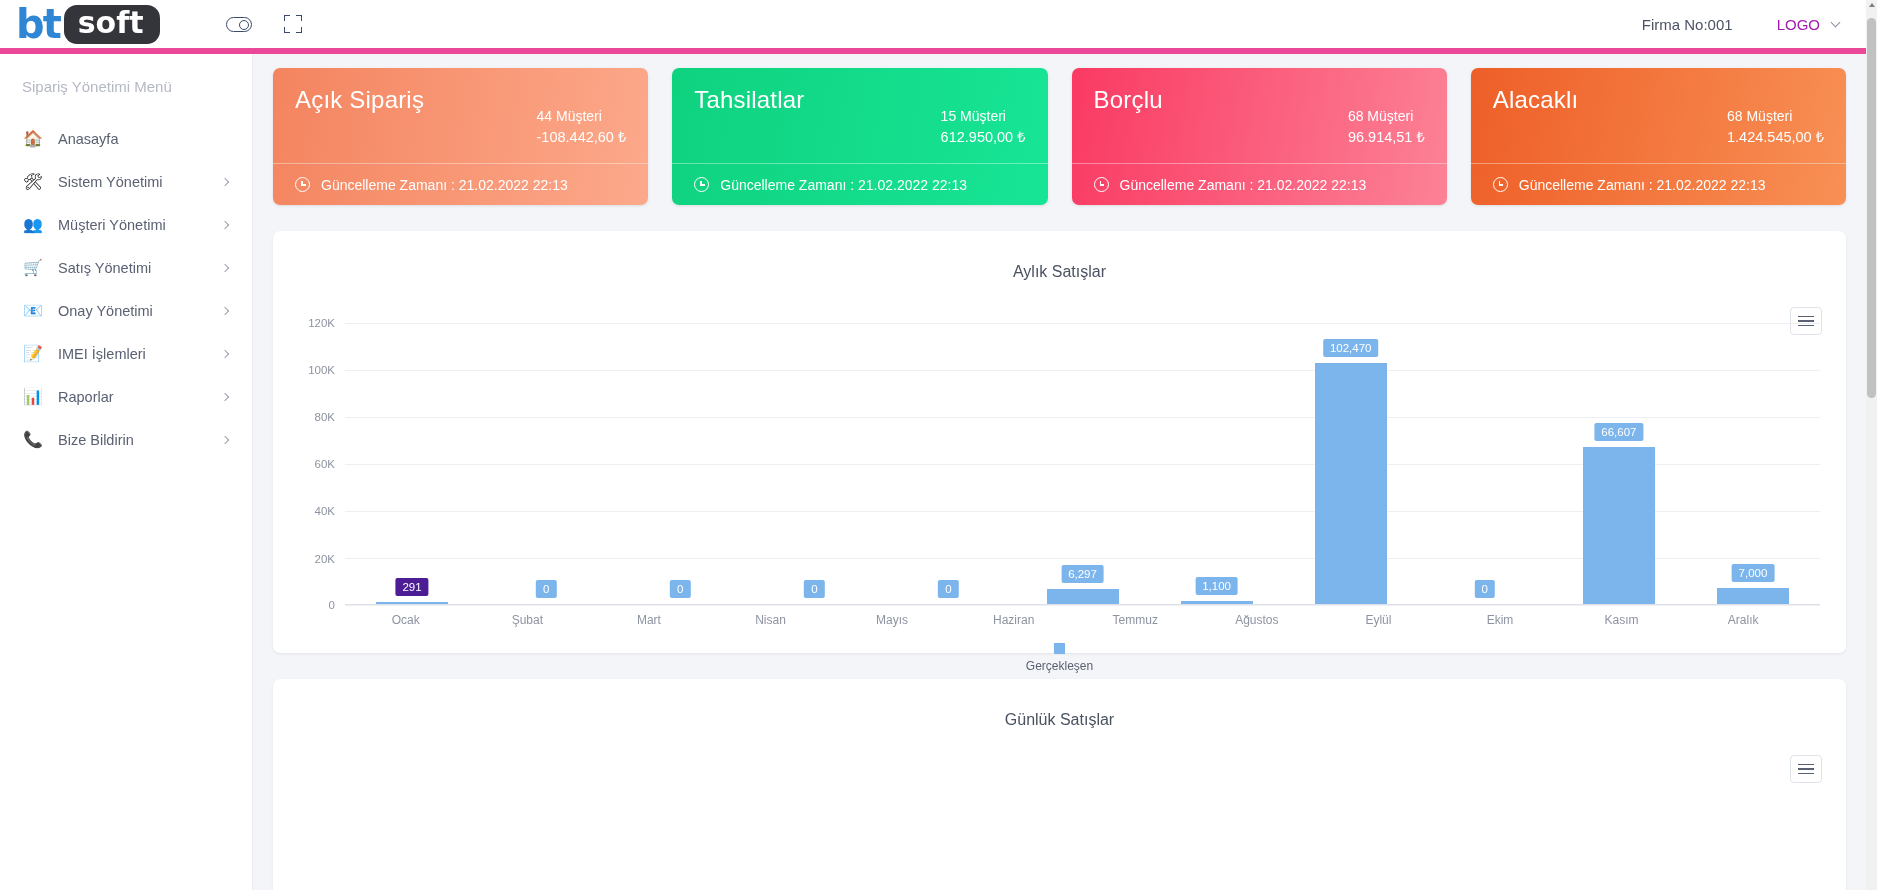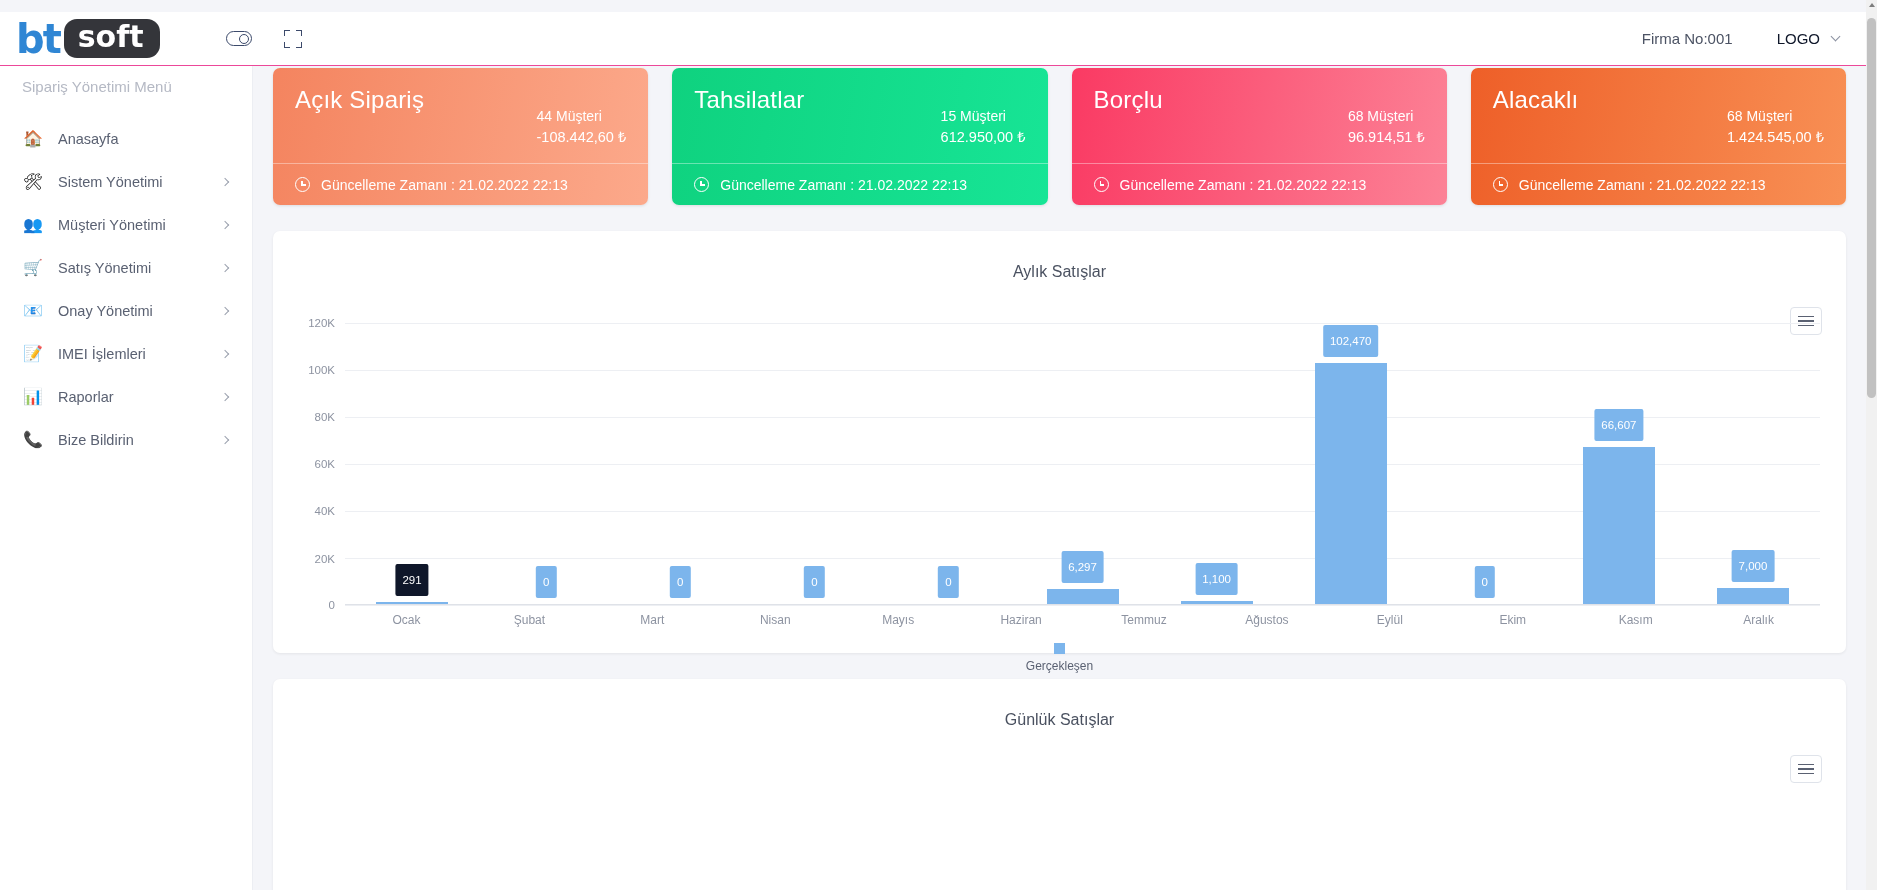--- a/index.html
+++ b/index.html
@@ -6,23 +6,23 @@
   html, body {
     width: 1877px; height: 890px;
     font-family: "Liberation Sans", sans-serif;
     background: #f4f5f9;
     overflow: hidden;
   }
   body { position: relative; }
 
   
   .topbar {
-    position: absolute; top: 12px; left: 0; width: 1877px; height: 54px;
+    position: absolute; top: 0; left: 0; width: 1877px; height: 54px;
     background: #ffffff; display: flex; align-items: center;
-    border-bottom: 1px solid #ec4899; z-index: 20;
+    border-bottom: 6px solid #ec4899; z-index: 20;
   }
   .logo-wrap { display: flex; align-items: center; margin-left: 16px; }
   .logo-bt {
     font-size: 40px; font-weight: bold; color: #2f86d4;
     letter-spacing: -2px; line-height: 40px;
     font-family: "DejaVu Sans", sans-serif;
   }
   .logo-soft {
     background: #34353a; color: #ffffff; font-weight: bold;
     font-size: 30px; padding: 2px 16px 5px 14px; border-radius: 13px;
@@ -45,21 +45,21 @@
   .expand-icon .c2 { top:0; right:0; border-left:none; border-bottom:none; }
   .expand-icon .c3 { bottom:0; left:0; border-right:none; border-top:none; }
   .expand-icon .c4 { bottom:0; right:0; border-left:none; border-top:none; }
 
   .topbar-right {
     margin-left: auto; display: flex; align-items: center;
     margin-right: 38px; gap: 44px;
   }
   .firma-no { font-size: 15px; color: #4c5364; }
   .logo-menu { display: flex; align-items: center; gap: 12px; cursor: pointer; }
-  .logo-menu-label { font-size: 15px; color: #0f172a; }
+  .logo-menu-label { font-size: 15px; color: #a21caf; }
   .chev-down {
     width: 7px; height: 7px; border-right: 1.4px solid #8a90a0;
     border-bottom: 1.4px solid #8a90a0; transform: rotate(45deg); margin-top: -4px;
   }
 
   
   .sidebar {
     position: absolute; top: 54px; left: 0; width: 253px; height: 836px;
     background: #ffffff; border-right: 1px solid #eceef3; padding-top: 24px;
   }
@@ -139,23 +139,23 @@
     border-left: 0;
   }
   .gridline { position: absolute; left: 0; right: 0; height: 1px; background: #edeff3; }
   .baseline { position: absolute; left: 0; right: 0; bottom: 0; height: 1px; background: #dfe2e8; }
   .bars { position: absolute; left: 0; right: 0; bottom: 1px; top: 0; display: flex; }
   .bar-col { flex: 1 1 0; position: relative; display: flex; justify-content: center; align-items: flex-end; }
   .bar { width: 72px; background: #7cb5ec; position: relative; }
   .bar-label {
     position: absolute; bottom: 100%; left: 50%; transform: translateX(-50%);
     margin-bottom: 6px; background: #7cb5ec; color: #ffffff; font-size: 11.5px;
-    padding: 10px 7px; border-radius: 2px; white-space: nowrap;
-  }
-  .xaxis { position: absolute; left: 46px; right: 0; top: 290px; display: flex; }
+    padding: 3px 7px; border-radius: 2px; white-space: nowrap;
+  }
+  .xaxis { position: absolute; left: 46px; right: 16px; top: 290px; display: flex; }
   .xtick { flex: 1 1 0; text-align: center; font-size: 12px; color: #8d93a1; }
   .legend {
     position: absolute; left: 0; right: 0; top: 320px;
     display: flex; flex-direction: column; align-items: center; gap: 5px;
   }
   .legend-swatch { width: 11px; height: 11px; background: #7cb5ec; }
   .legend-label { font-size: 12px; color: #5a6172; }
 
   .panel-2 { height: 240px; }
   .hamburger-2 { top: 76px; }
@@ -326,21 +326,21 @@
             <div class="gridline" style="top: 188px;"></div>
             <div class="gridline" style="top: 141px;"></div>
             <div class="gridline" style="top: 94px;"></div>
             <div class="gridline" style="top: 47px;"></div>
             <div class="gridline" style="top: 0px;"></div>
           </div>
         <div class="baseline"></div>
         <div class="bars" id="bars">
             <div class="bar-col">
               <div class="bar" style="height: 2px; background: rgb(124, 181, 236);">
-                <span class="bar-label" style="background: #0f172a;">291</span>
+                <span class="bar-label" style="background: #4c1d95;">291</span>
               </div>
             </div>
             <div class="bar-col">
               <div class="bar" style="height: 0px; background: rgb(124, 181, 236);">
                 <span class="bar-label" style="background: rgb(124, 181, 236);">0</span>
               </div>
             </div>
             <div class="bar-col">
               <div class="bar" style="height: 0px; background: rgb(124, 181, 236);">
                 <span class="bar-label" style="background: rgb(124, 181, 236);">0</span>

